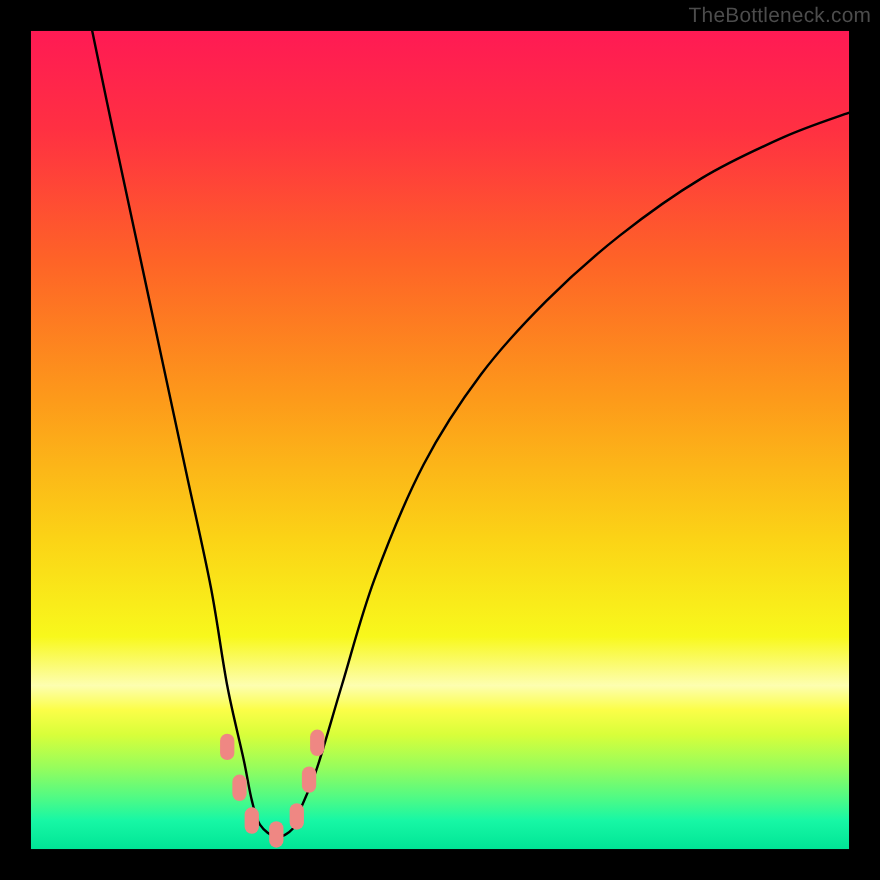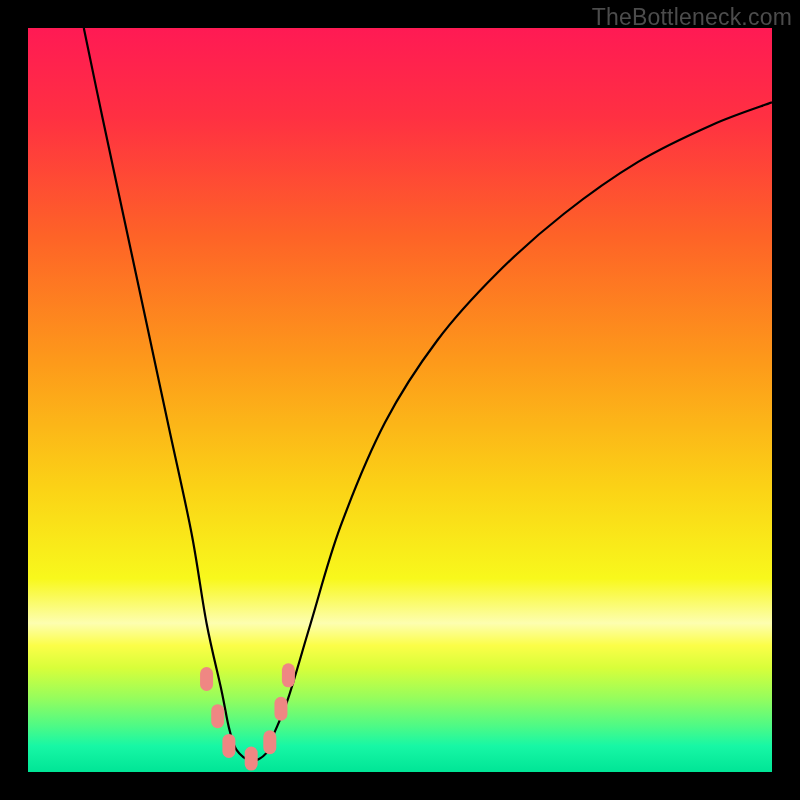--- a/index.html
+++ b/index.html
@@ -24,21 +24,21 @@
     left: 0;
     top: 0;
     width: 744px;
     height: 744px;
   }
   .watermark {
     position: absolute;
     top: 4px;
     right: 8px;
     color: #4c4c4c;
-    font-size: 23px;
+    font-size: 19px;
     font-weight: 500;
     letter-spacing: 0.2px;
     z-index: 10;
   }
   svg {
     display: block;
   }
 </style>
 </head>
 <body>

